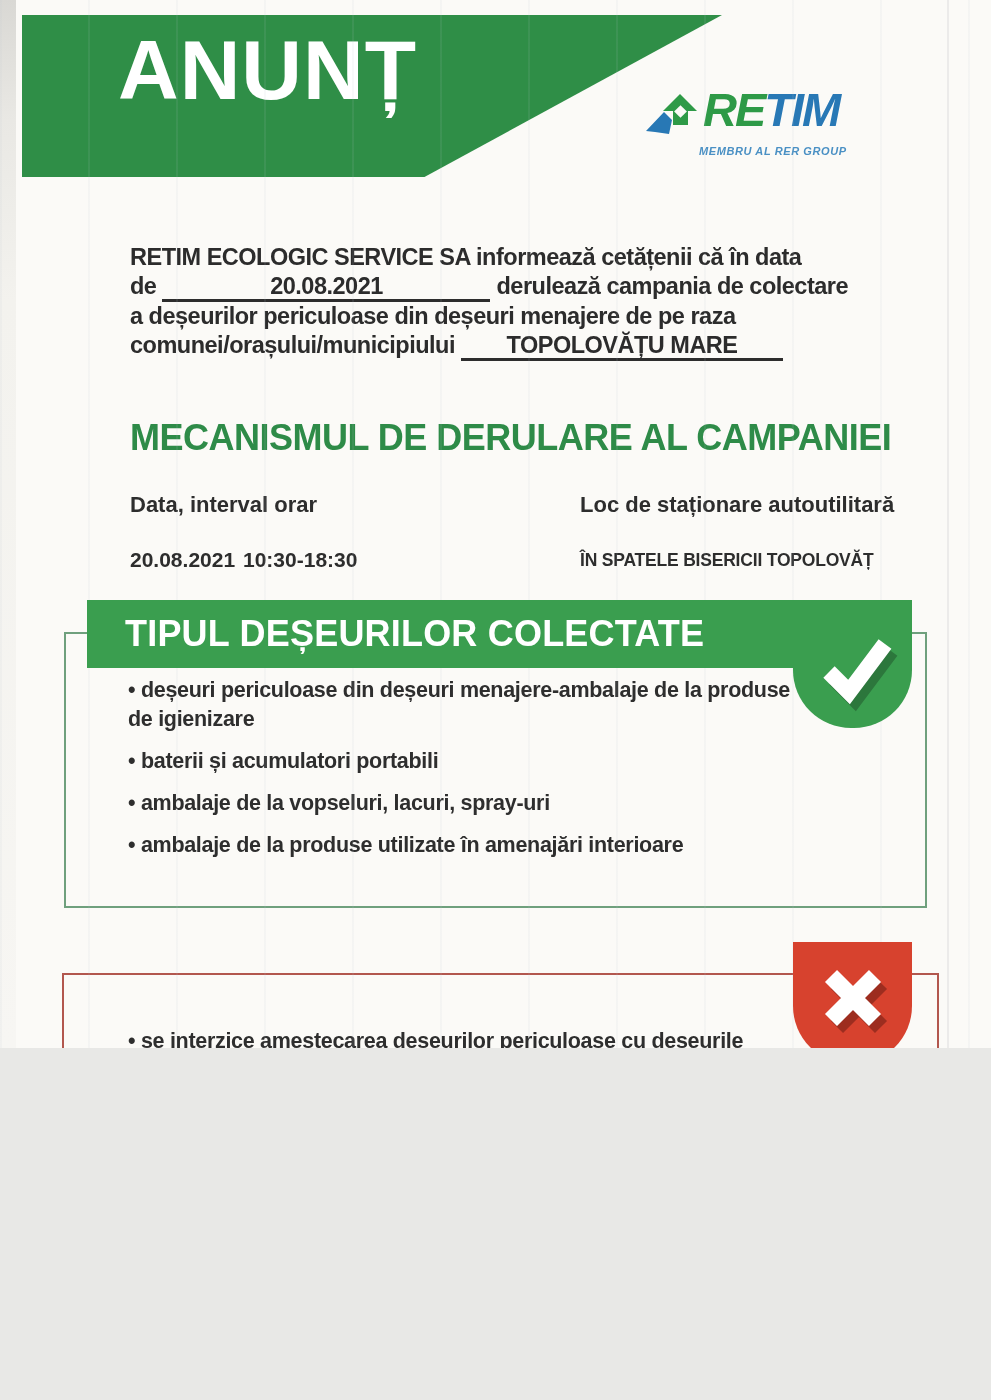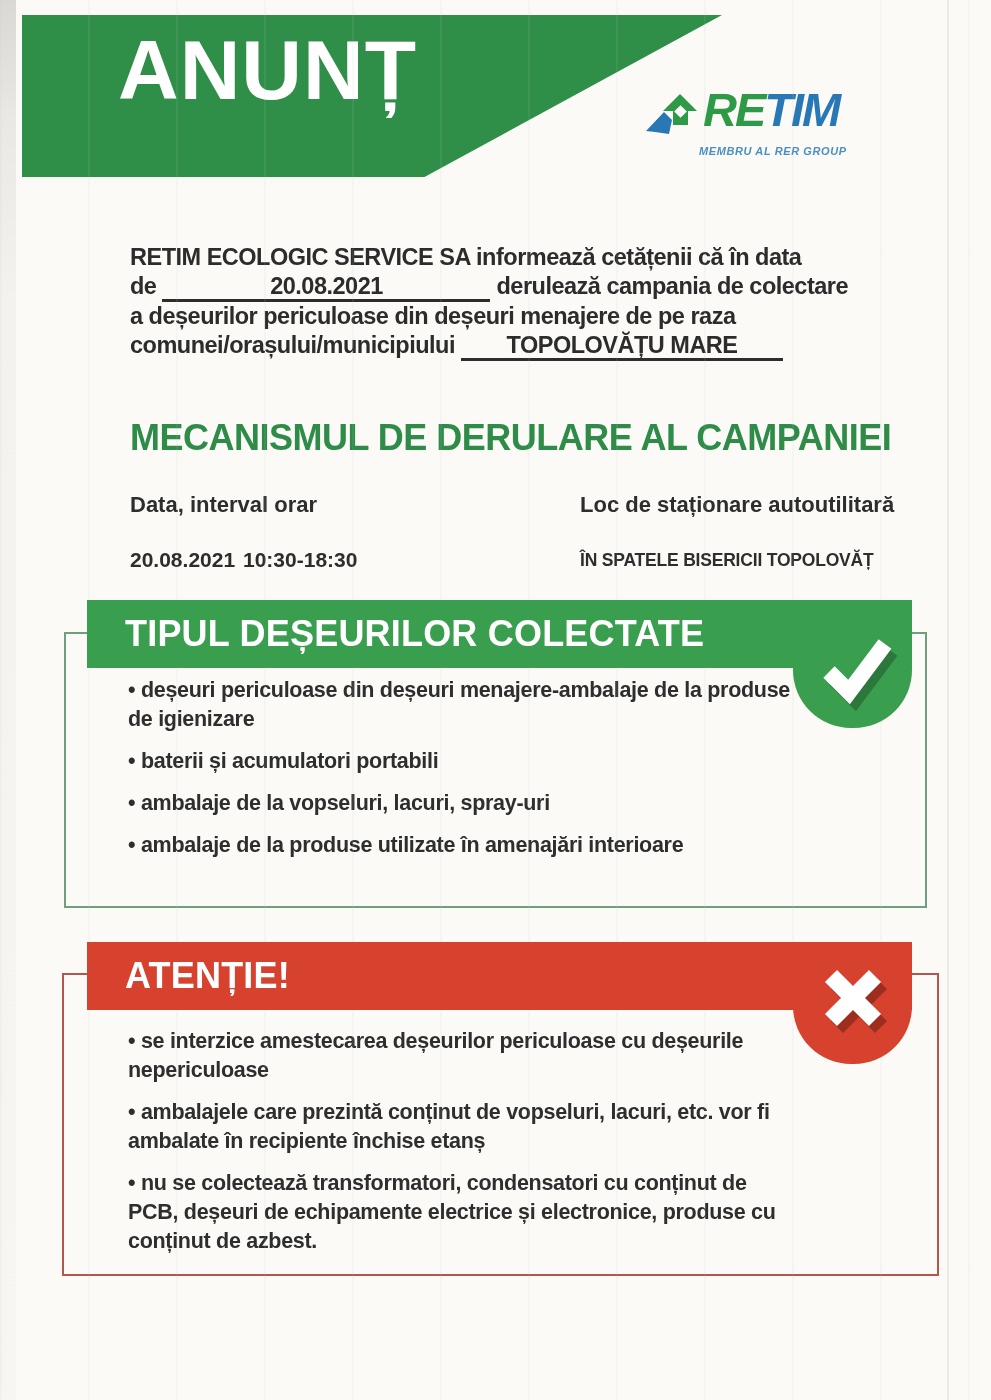--- a/index.html
+++ b/index.html
@@ -1,17 +1,17 @@
 <!DOCTYPE html>
 <html><head>
 <meta charset="utf-8">
 <style>
   html,body{margin:0;padding:0;background:#e8e8e6;}
   .page{
-    position:relative;width:991px;height:1400px;margin:0 auto;
+    position:relative;width:991px;height:1048px;margin:0 auto;
     background:#fbfaf7;overflow:hidden;
     font-family:"Liberation Sans",sans-serif;color:#2d2d2d;
   }
   .stripes{
     position:absolute;inset:0;pointer-events:none;
     background:repeating-linear-gradient(90deg,rgba(185,195,205,0.10) 0 2px,rgba(0,0,0,0) 2px 88px);
   }
   .scan-left{
     position:absolute;left:0;top:0;width:16px;height:100%;pointer-events:none;
     background:linear-gradient(180deg,#d9d8d4 0,#e9e8e4 120px,#f3f2ee 300px,#f7f6f3 100%);
@@ -140,23 +140,20 @@
       <svg width="92" height="92" viewBox="0 0 92 92">
         <path d="M22 50 L42 70 L78 22" fill="none" stroke="rgba(20,55,30,0.38)" stroke-width="16" transform="translate(6,7)"></path>
         <path d="M22 50 L42 70 L78 22" fill="none" stroke="#ffffff" stroke-width="16"></path>
       </svg>
     </span>
   </div>
   <ul class="bullets bullets-green"><li>deșeuri periculoase din deșeuri menajere-ambalaje de la produse
 de igienizare</li><li>baterii și acumulatori portabili</li><li>ambalaje de la vopseluri, lacuri, spray-uri</li><li>ambalaje de la produse utilizate în amenajări interioare</li></ul>
 
   <div class="box box-red"></div>
-  <div class="bar bar-red">
-    <span class="bar-title">ATENȚIE!</span>
-  </div>
   <div class="badge badge-red">
     <span>
       <svg width="84" height="84" viewBox="0 0 84 84">
         <g transform="translate(6,7)">
           <path d="M20 20 L64 64 M64 20 L20 64" stroke="rgba(70,15,10,0.40)" stroke-width="17"></path>
         </g>
         <path d="M20 20 L64 64 M64 20 L20 64" stroke="#ffffff" stroke-width="17"></path>
       </svg>
     </span>
   </div>

